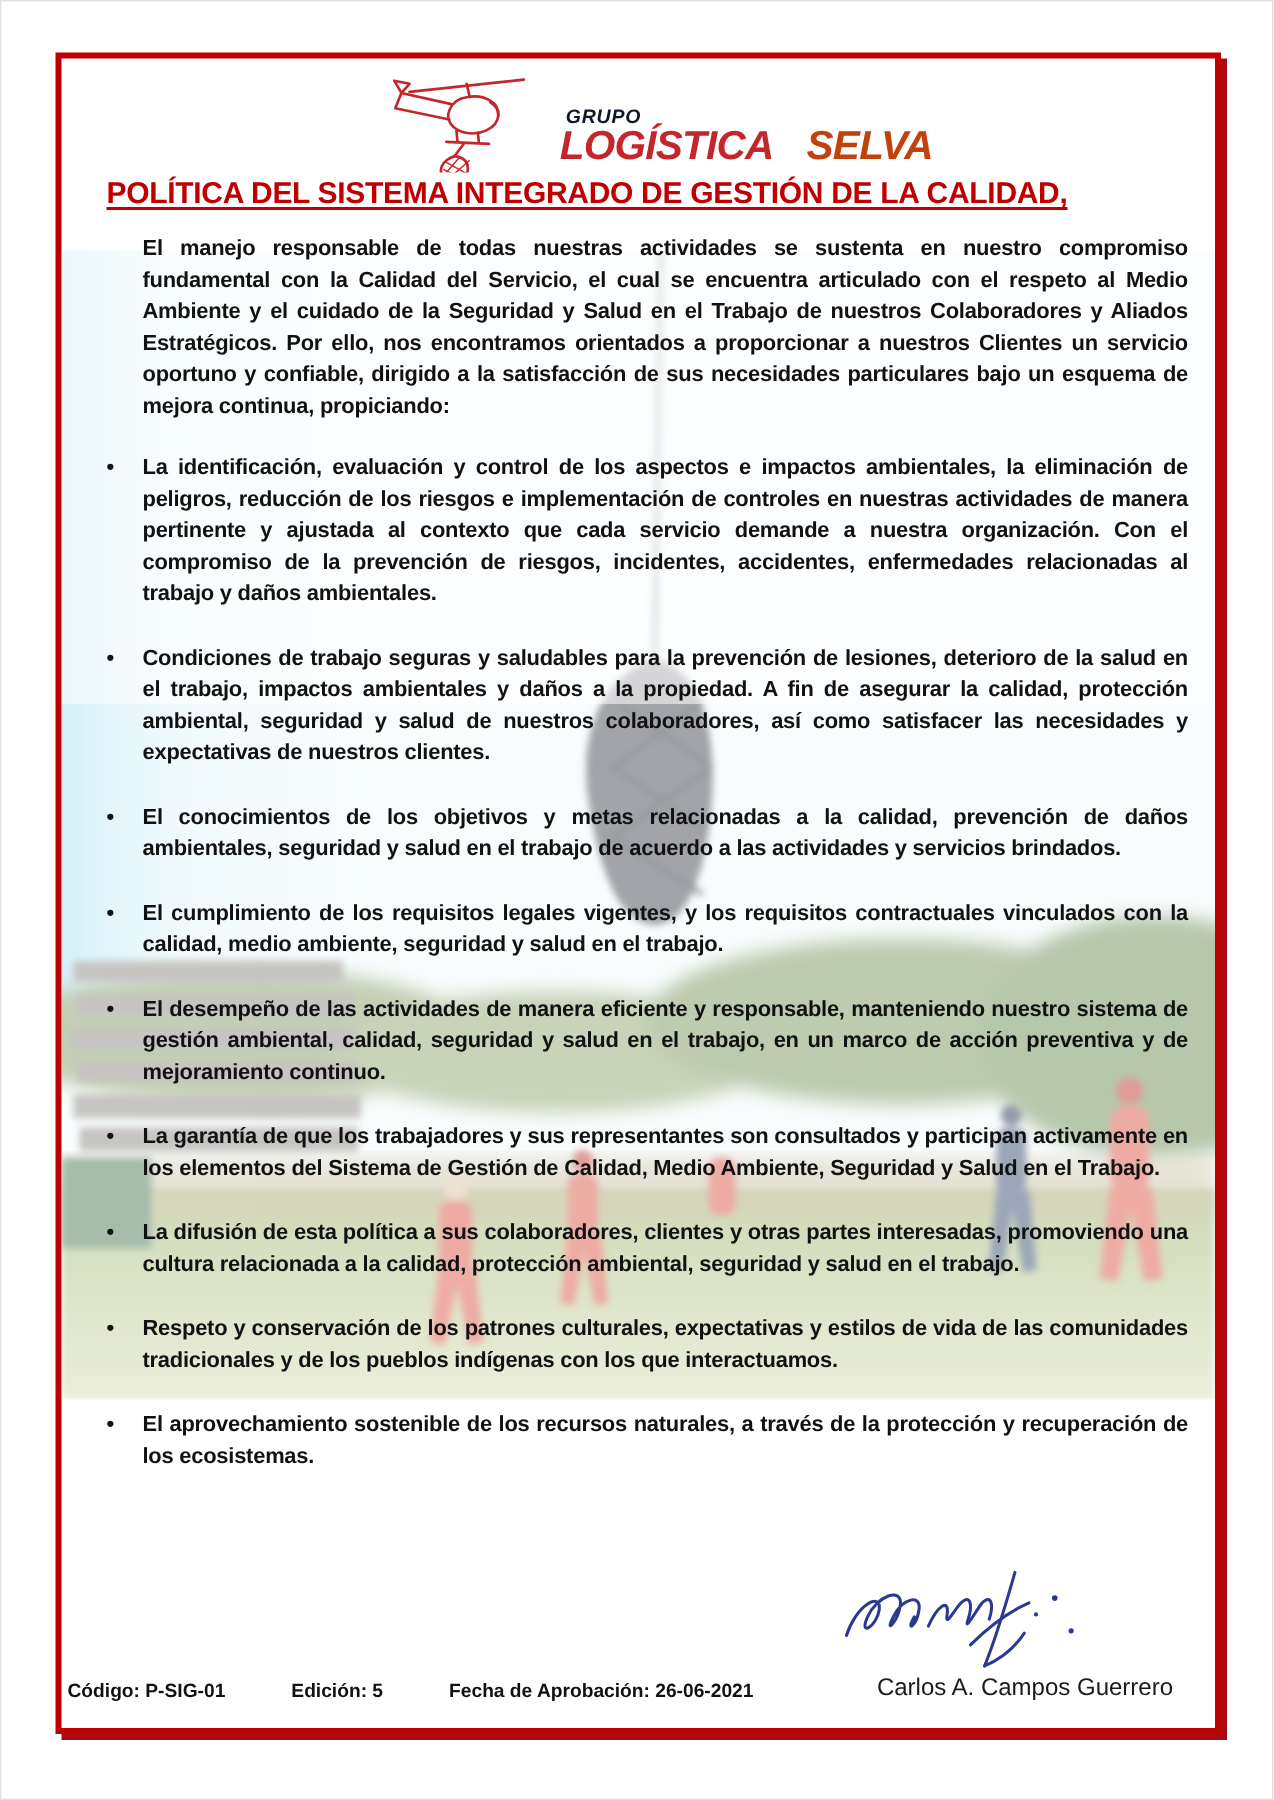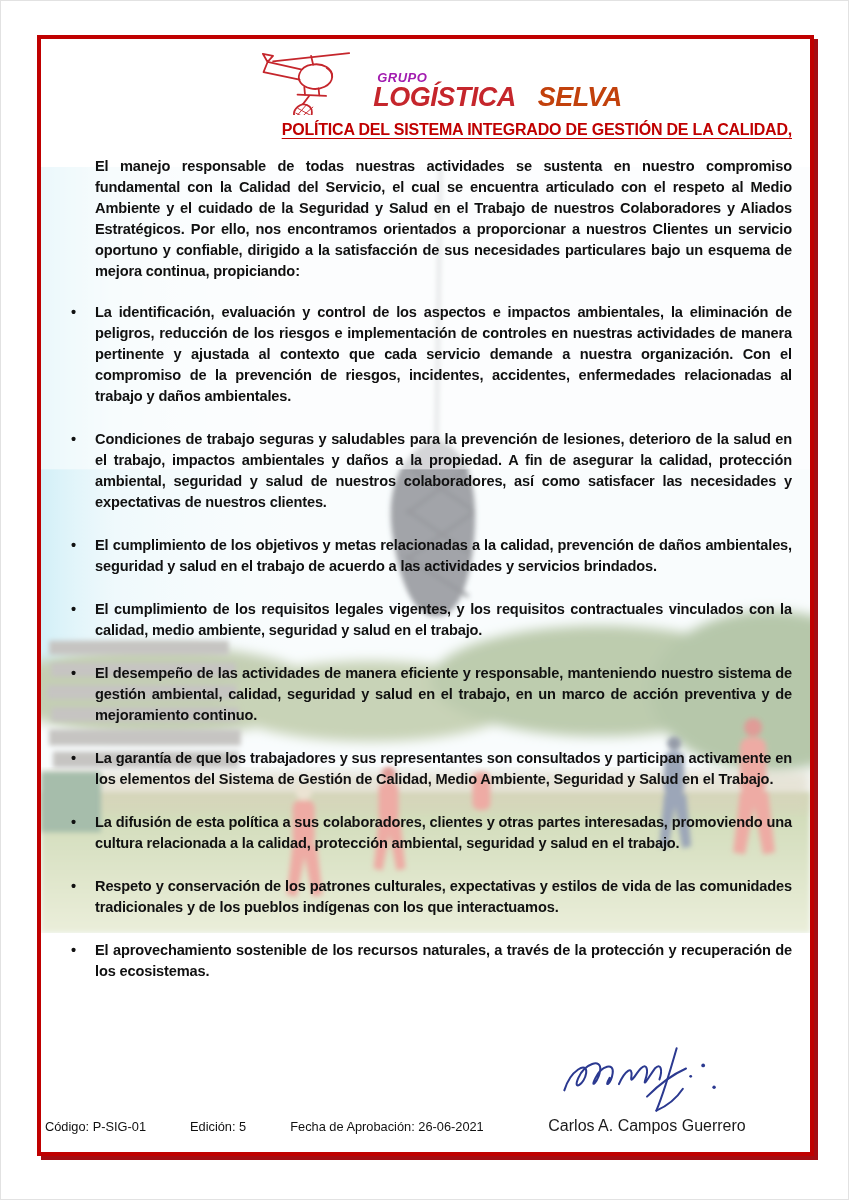--- a/index.html
+++ b/index.html
@@ -19,46 +19,46 @@
   
   .photo{position:absolute;left:0;right:0;top:128px;height:766px;z-index:1;pointer-events:none;}
   .photo svg{width:100%;height:100%;display:block;}
 
   .content{position:relative;z-index:2;padding:4px 18px 0 30px;}
 
   
   .logo-row{display:flex;justify-content:center;align-items:flex-end;gap:4px;height:70px;margin-top:2px;}
   .heli{width:128px;height:68px;flex:0 0 auto;}
   .logo-text{padding-bottom:4px;line-height:1;}
-  .logo-grupo{display:block;font-size:13px;font-style:italic;font-weight:bold;color:#a21caf;letter-spacing:.5px;margin-left:4px;}
+  .logo-grupo{display:block;font-size:13px;font-style:italic;font-weight:bold;color:#0f172a;letter-spacing:.5px;margin-left:4px;}
   .logo-main{font-size:27px;font-style:italic;font-weight:bold;letter-spacing:-.5px;}
   .logo-logistica{color:#c5262c;}
   .logo-selva{color:#c2410c;margin-left:22px;}
 
   
-  .title{margin-top:3px;text-align:right;color:#c00000;font-weight:bold;font-size:16px;line-height:23px;letter-spacing:-.2px;}
+  .title{margin-top:3px;text-align:left;color:#c00000;font-weight:bold;font-size:20px;line-height:23px;letter-spacing:-.2px;}
   .title div{text-decoration:underline;text-underline-offset:3px;}
 
   
   .bodytext{margin-top:15px;color:#111;font-weight:bold;font-size:14.6px;line-height:21px;letter-spacing:-.15px;text-align:justify;}
   .intro{margin:0 0 12px 24px;}
   ul.policy{list-style:none;margin:20px 0 0 0;padding:0;}
   ul.policy li{display:flex;margin-bottom:22px;}
   ul.policy .marker{flex:0 0 24px;width:24px;}
   ul.policy .btext{display:block;flex:1 1 auto;text-align:justify;}
 
   
   .sig-block{position:absolute;right:28px;bottom:16px;width:270px;text-align:center;z-index:3;}
   .sig-img{width:220px;height:78px;margin:0 auto -4px auto;display:block;}
-  .sig-name{font-size:16px;color:#1a1a1a;line-height:20px;}
+  .sig-name{font-size:16px;color:#1a1a1a;line-height:20px;text-align:right;}
   .sig-role{font-size:16px;font-weight:bold;color:#1a1a1a;line-height:20px;}
 
   
   .footer{position:absolute;left:4px;bottom:18px;display:flex;gap:44px;
-    font-size:12.8px;font-weight:normal;color:#111;z-index:3;white-space:nowrap;}
+    font-size:12.8px;font-weight:bold;color:#111;z-index:3;white-space:nowrap;}
 </style>
 </head>
 <body>
 
 <div class="page">
   <div class="frame">
     <div class="frame-inner">
 
       <div class="photo">
         <svg viewBox="0 0 770 760" preserveAspectRatio="none">
@@ -172,21 +172,21 @@
             <li>
                 <span class="marker">•</span>
                 <span class="btext">La identificación, evaluación y control de los aspectos e impactos ambientales, la eliminación de peligros, reducción de los riesgos e implementación de controles en nuestras actividades de manera pertinente y ajustada al contexto que cada servicio demande a nuestra organización. Con el compromiso de la prevención de riesgos, incidentes, accidentes, enfermedades relacionadas al trabajo y daños ambientales.</span>
               </li>
             <li>
                 <span class="marker">•</span>
                 <span class="btext">Condiciones de trabajo seguras y saludables para la prevención de lesiones, deterioro de la salud en el trabajo, impactos ambientales y daños a la propiedad. A fin de asegurar la calidad, protección ambiental, seguridad y salud de nuestros colaboradores, así como satisfacer las necesidades y expectativas de nuestros clientes.</span>
               </li>
             <li>
                 <span class="marker">•</span>
-                <span class="btext">El cumplimiento de los objetivos y metas relacionadas a la calidad, prevención de daños ambientales, seguridad y salud en el trabajo de acuerdo a las actividades y servicios brindados.</span>
+                <span class="btext">El conocimientos de los objetivos y metas relacionadas a la calidad, prevención de daños ambientales, seguridad y salud en el trabajo de acuerdo a las actividades y servicios brindados.</span>
               </li>
             <li>
                 <span class="marker">•</span>
                 <span class="btext">El cumplimiento de los requisitos legales vigentes, y los requisitos contractuales vinculados con la calidad, medio ambiente, seguridad y salud en el trabajo.</span>
               </li>
             <li>
                 <span class="marker">•</span>
                 <span class="btext">El desempeño de las actividades de manera eficiente y responsable, manteniendo nuestro sistema de gestión ambiental, calidad, seguridad y salud en el trabajo, en un marco de acción preventiva y de mejoramiento continuo.</span>
               </li>
             <li>

